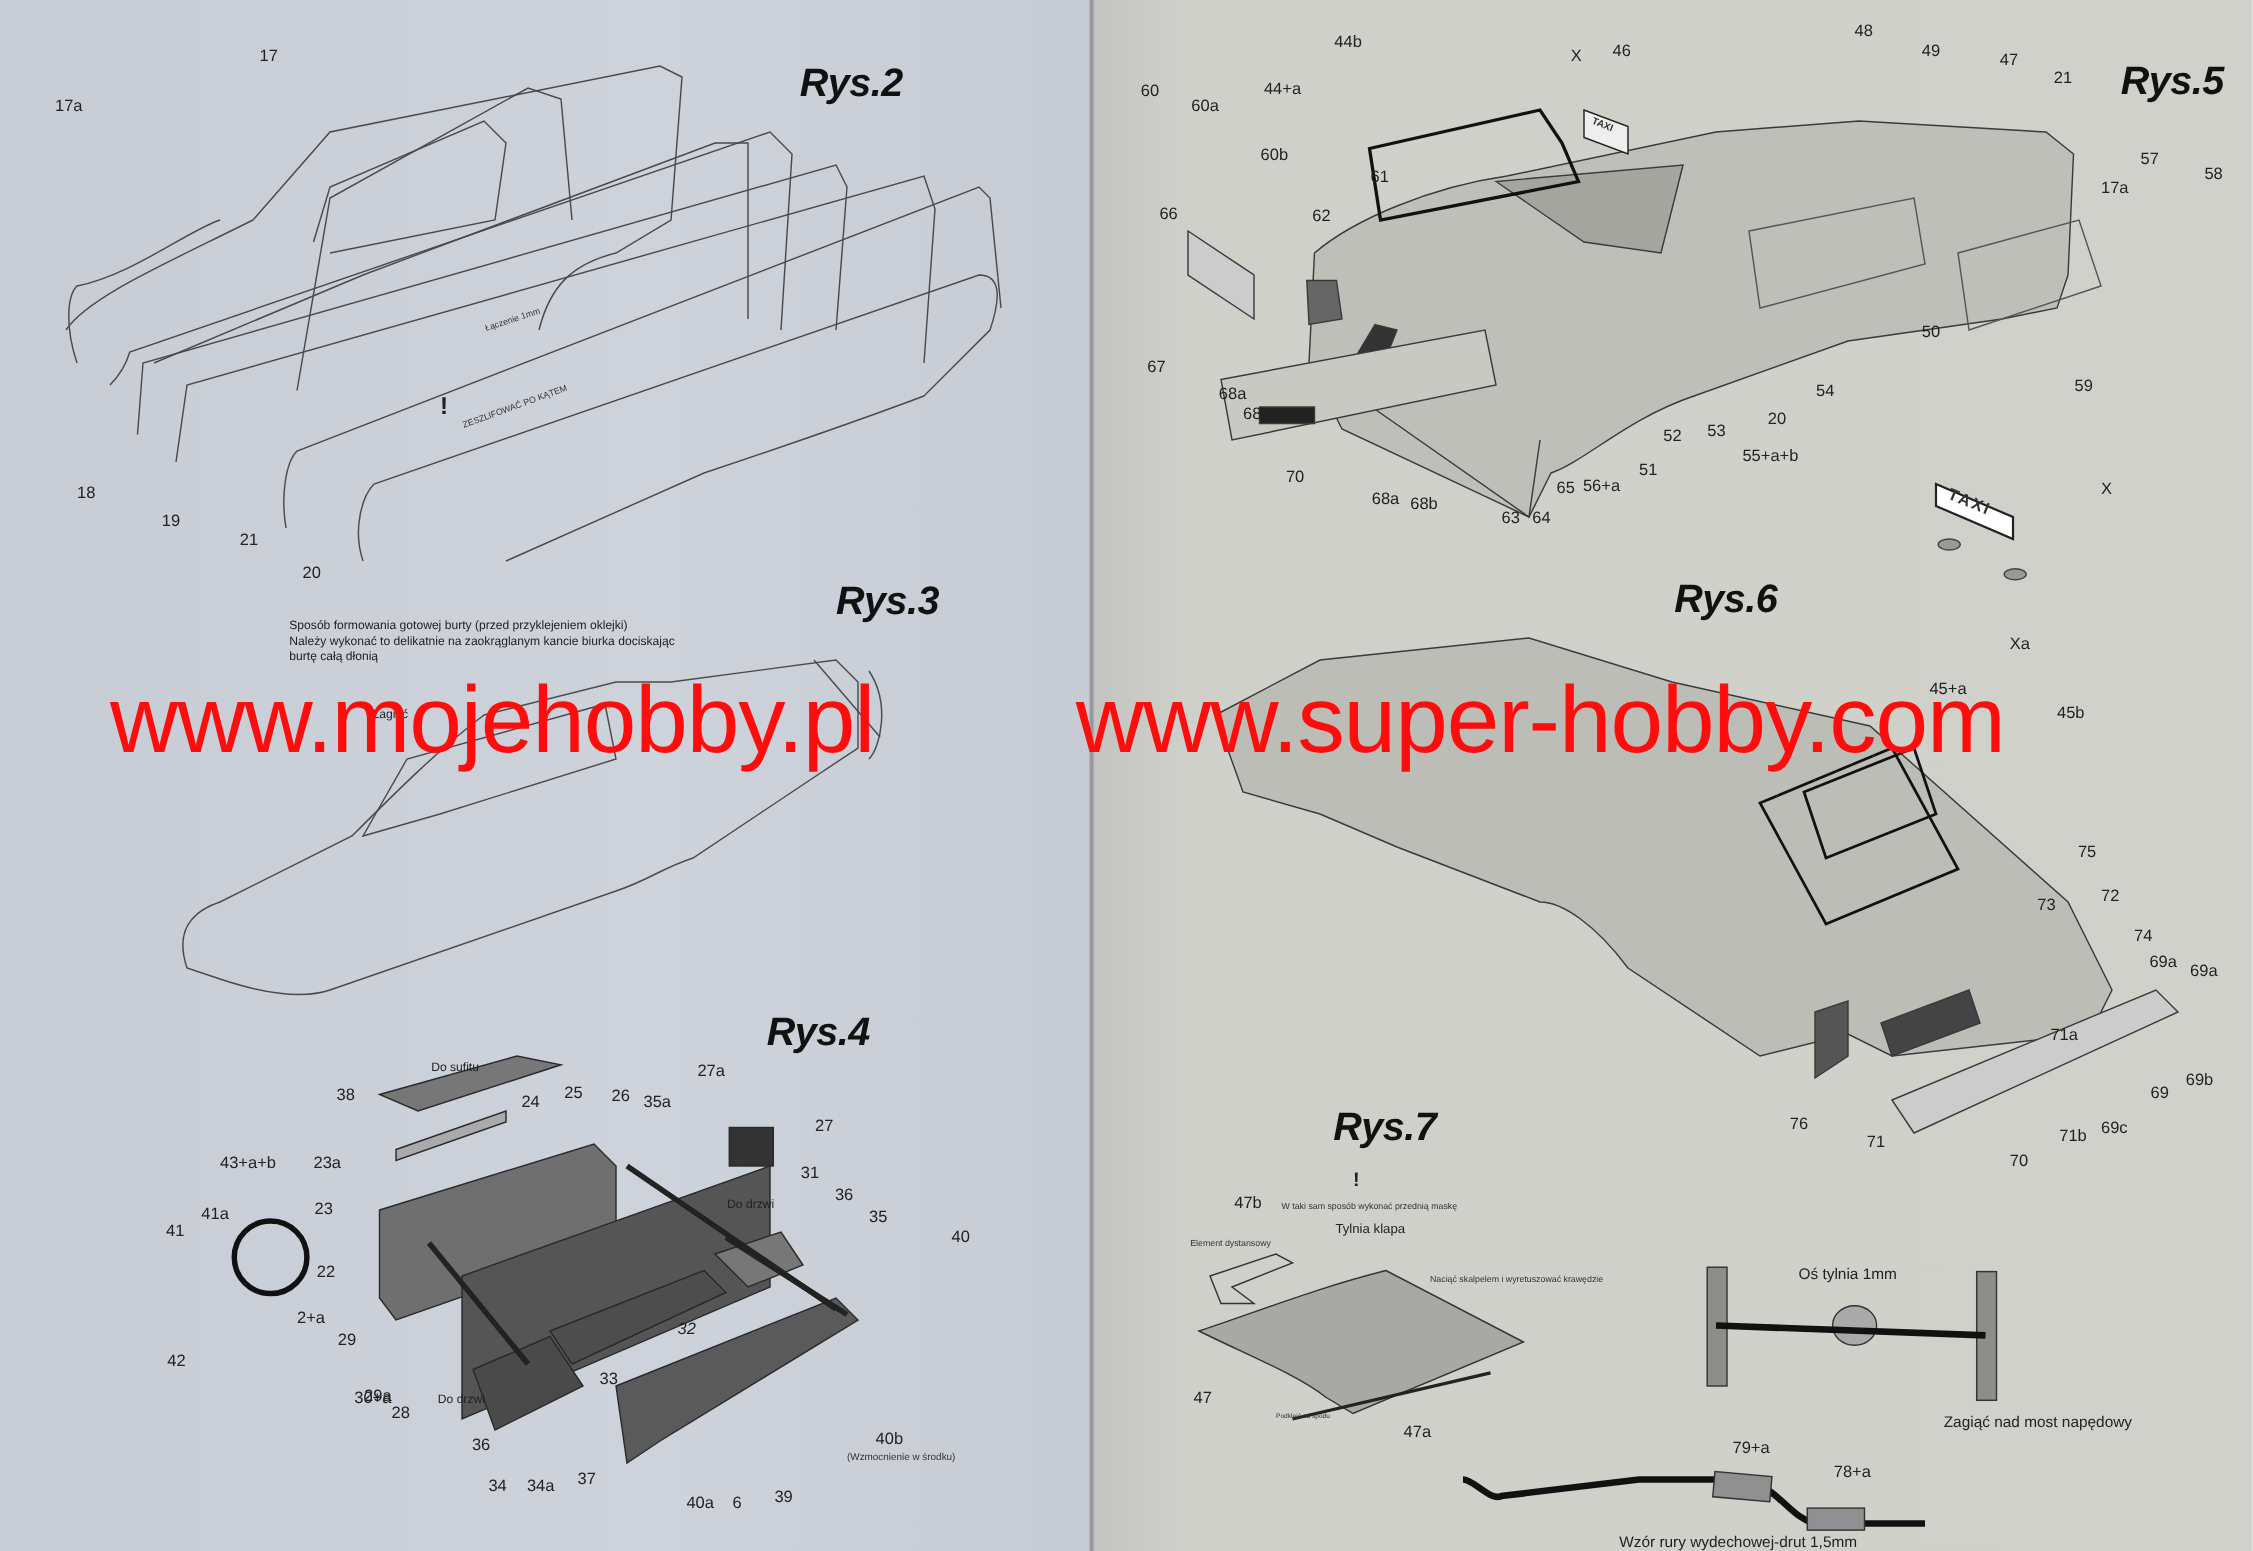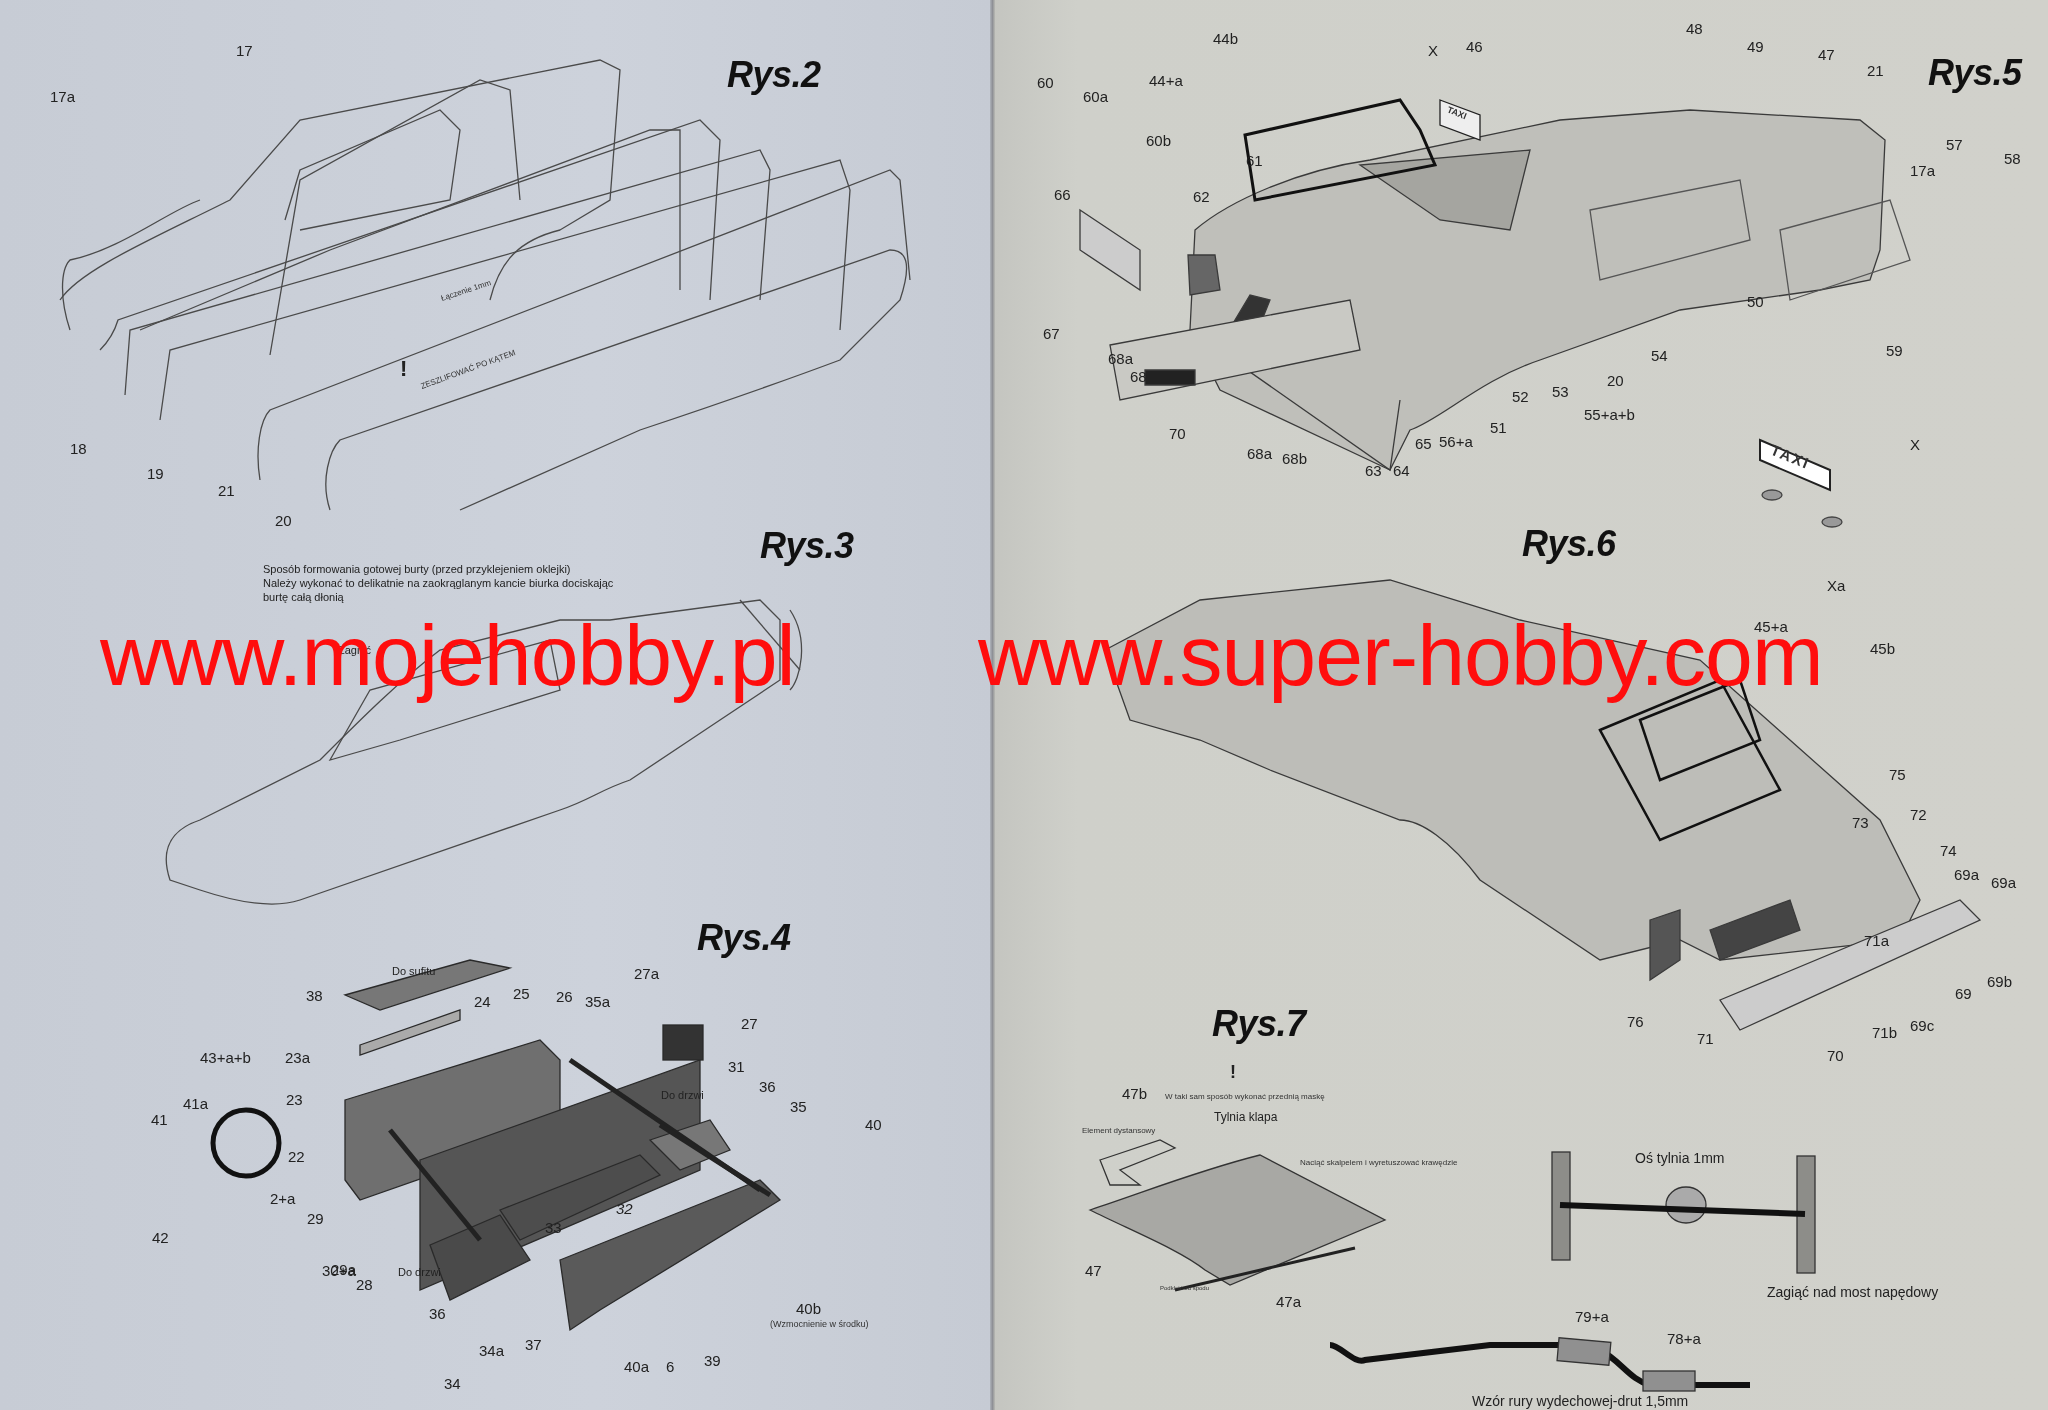--- a/index.html
+++ b/index.html
@@ -146,35 +146,35 @@
 <div class="lbl" style="left:151px;top:1111px;">41</div>
 <div class="lbl" style="left:152px;top:1229px;">42</div>
 <div class="lbl" style="left:286px;top:1091px;">23</div>
 <div class="lbl" style="left:288px;top:1148px;">22</div>
 <div class="lbl" style="left:270px;top:1190px;">2+a</div>
 <div class="lbl" style="left:307px;top:1210px;">29</div>
 <div class="lbl" style="left:331px;top:1229px;margin-top:32px;">29a</div>
 <div class="lbl" style="left:322px;top:1262px;">30+a</div>
 <div class="lbl" style="left:356px;top:1276px;">28</div>
 <div class="lbl" style="left:429px;top:1305px;">36</div>
-<div class="lbl" style="left:444px;top:1375px;text-align:center;">34</div>
+<div class="lbl" style="left:444px;top:1342px;text-align:center;">34</div>
 <div class="lbl" style="left:479px;top:1342px;">34a</div>
 <div class="lbl" style="left:525px;top:1336px;">37</div>
 <div class="lbl" style="left:474px;top:993px;">24</div>
 <div class="lbl" style="left:513px;top:985px;">25</div>
 <div class="lbl" style="left:556px;top:988px;">26</div>
 <div class="lbl" style="left:585px;top:993px;">35a</div>
 <div class="lbl" style="left:634px;top:965px;">27a</div>
 <div class="lbl" style="left:741px;top:1015px;">27</div>
 <div class="lbl" style="left:728px;top:1058px;">31</div>
 <div class="lbl" style="left:759px;top:1078px;">36</div>
 <div class="lbl" style="left:790px;top:1098px;">35</div>
 <div class="lbl" style="left:865px;top:1116px;">40</div>
 <div class="lbl" style="left:616px;top:1200px;font-style:italic;">32</div>
-<div class="lbl" style="left:545px;top:1219px;">33</div>
+<div class="lbl" style="left:545px;top:1245px;">33</div>
 <div class="lbl" style="left:796px;top:1300px;">40b</div>
 <div class="lbl" style="left:624px;top:1358px;">40a</div>
 <div class="lbl" style="left:666px;top:1358px;">6</div>
 <div class="lbl" style="left:704px;top:1352px;">39</div>
 
 <div class="wm" style="left:100px;">www.mojehobby.pl</div>
 
 <div class="rys" style="left:1928px;top:52px;">Rys.5</div>
 <div class="lbl" style="left:1213px;top:30px;">44b</div>
 <div class="lbl" style="left:1428px;top:42px;">X</div>

